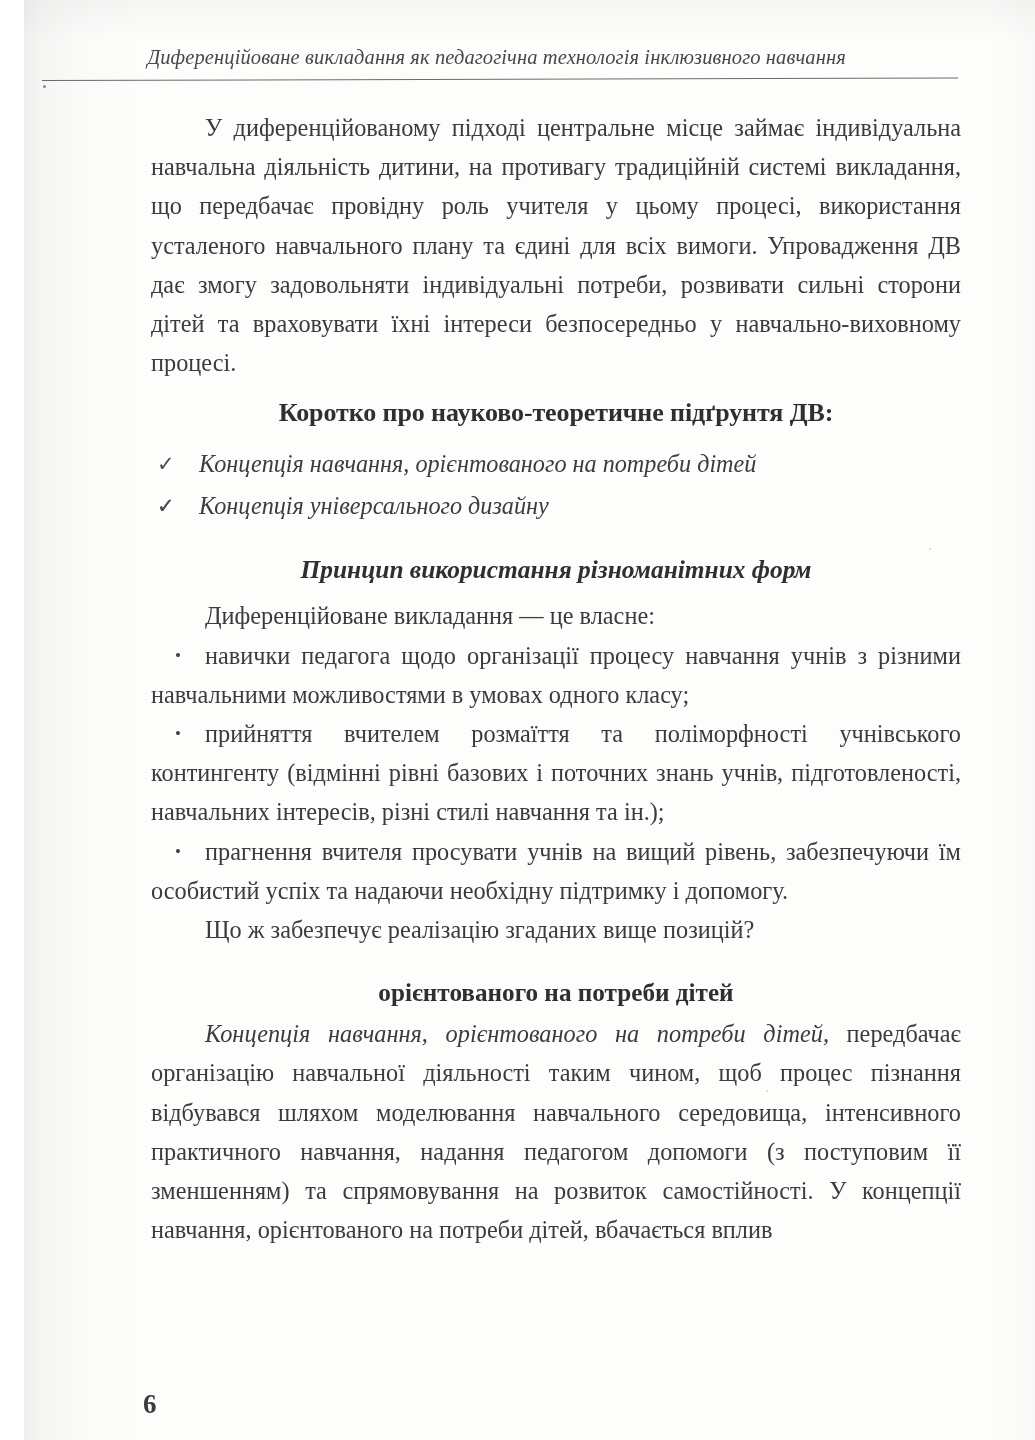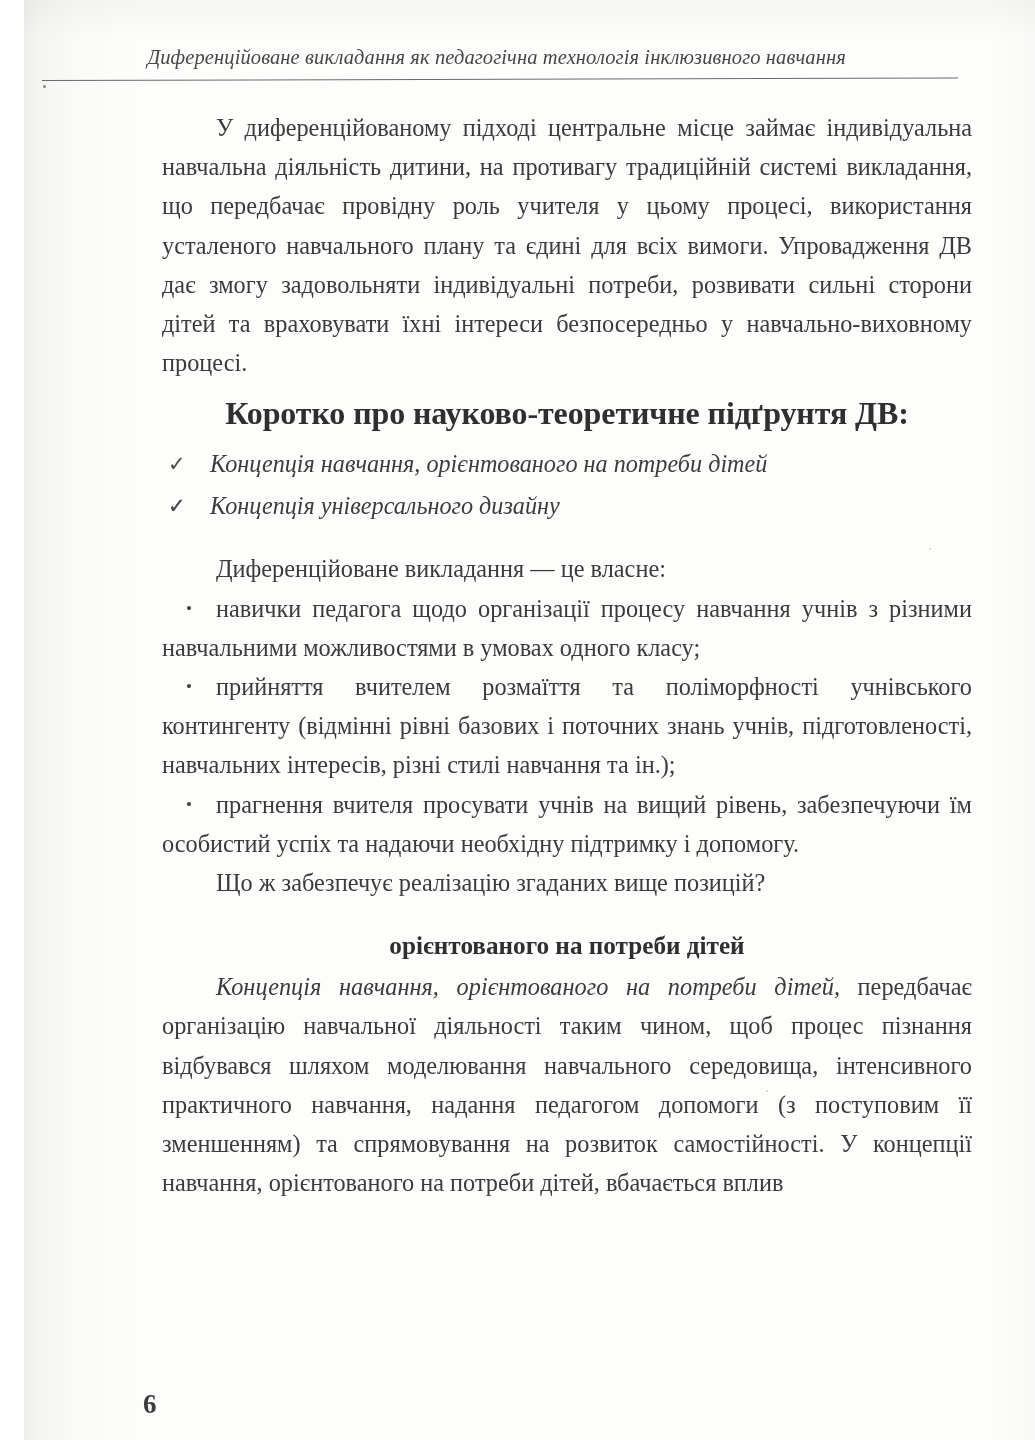--- a/index.html
+++ b/index.html
@@ -89,42 +89,42 @@
     top: 85px;
     width: 3px;
     height: 3px;
     background: #8a8a8a;
     border-radius: 50%;
   }
 
   
   .content {
     position: absolute;
-    left: 138px;
+    left: 127px;
     top: 108px;
     width: 810px;
   }
 
   p.body {
     margin: 0;
     font-size: 24.3px;
     line-height: 39.2px;
     text-align: justify;
     text-justify: inter-word;
     color: #3b3b3b;
     hyphens: none;
   }
   p.body.indent {
     text-indent: 54px;
   }
 
   
   .h-bold {
     margin: 11px 0 6px 0;
-    font-size: 32px;
+    font-size: 26px;
     line-height: 40px;
     font-weight: bold;
     text-align: center;
     color: #2f2f2f;
     letter-spacing: -0.1px;
   }
   .h-bold-tight {
     margin: 24px 0 2px 0;
     font-size: 25.2px;
     line-height: 39px;
@@ -229,20 +229,21 @@
       <li>
         <span class="check-mark">✓</span>
       </li>
       <li>
         <span class="check-mark">✓</span>
         <span>Концепція універсального дизайну</span>
       </li>
     </ul>
 
     <div class="h-bolditalic">
+      <span class="line1">Принцип використання різноманітних форм</span>
     </div>
 
     <p class="body indent">Диференційоване викладання — це власне:</p>
 
     <p class="bullet">
       <span class="bullet-dot">•</span><span>навички педагога щодо організації процесу навчання учнів з різними навчальними можливостями в умовах одно­го класу;</span>
     </p>
 
     <p class="bullet">
       <span class="bullet-dot">•</span><span>прийняття вчителем розмаїття та поліморфності уч­нівського контингенту (відмінні рівні базових і поточних знань учнів, підготовленості, навчальних інтересів, різні стилі навчання та ін.);</span>

